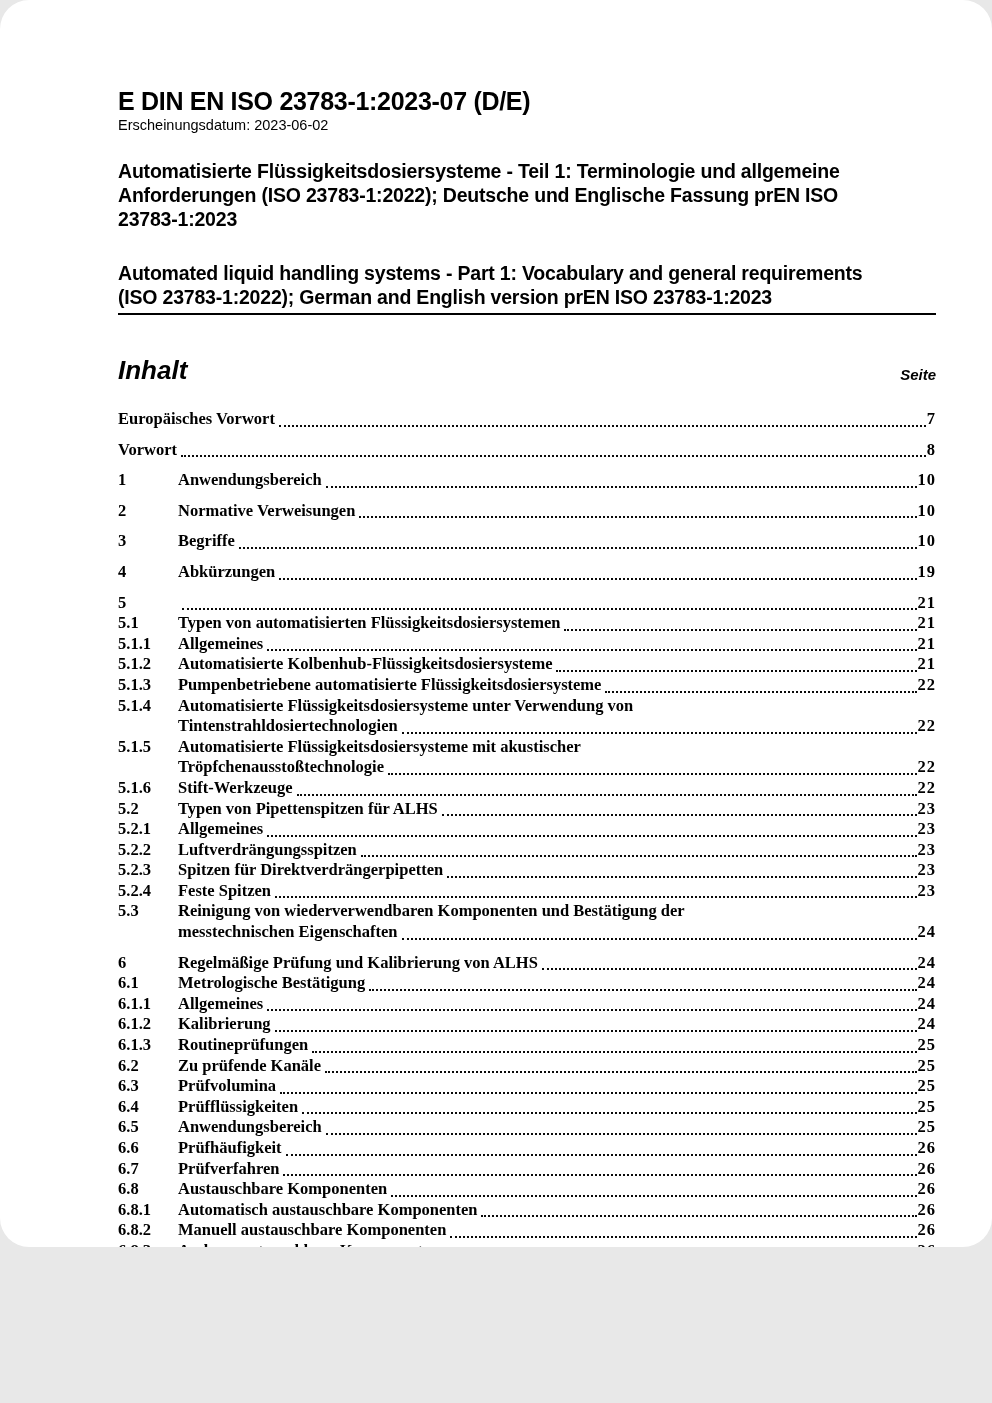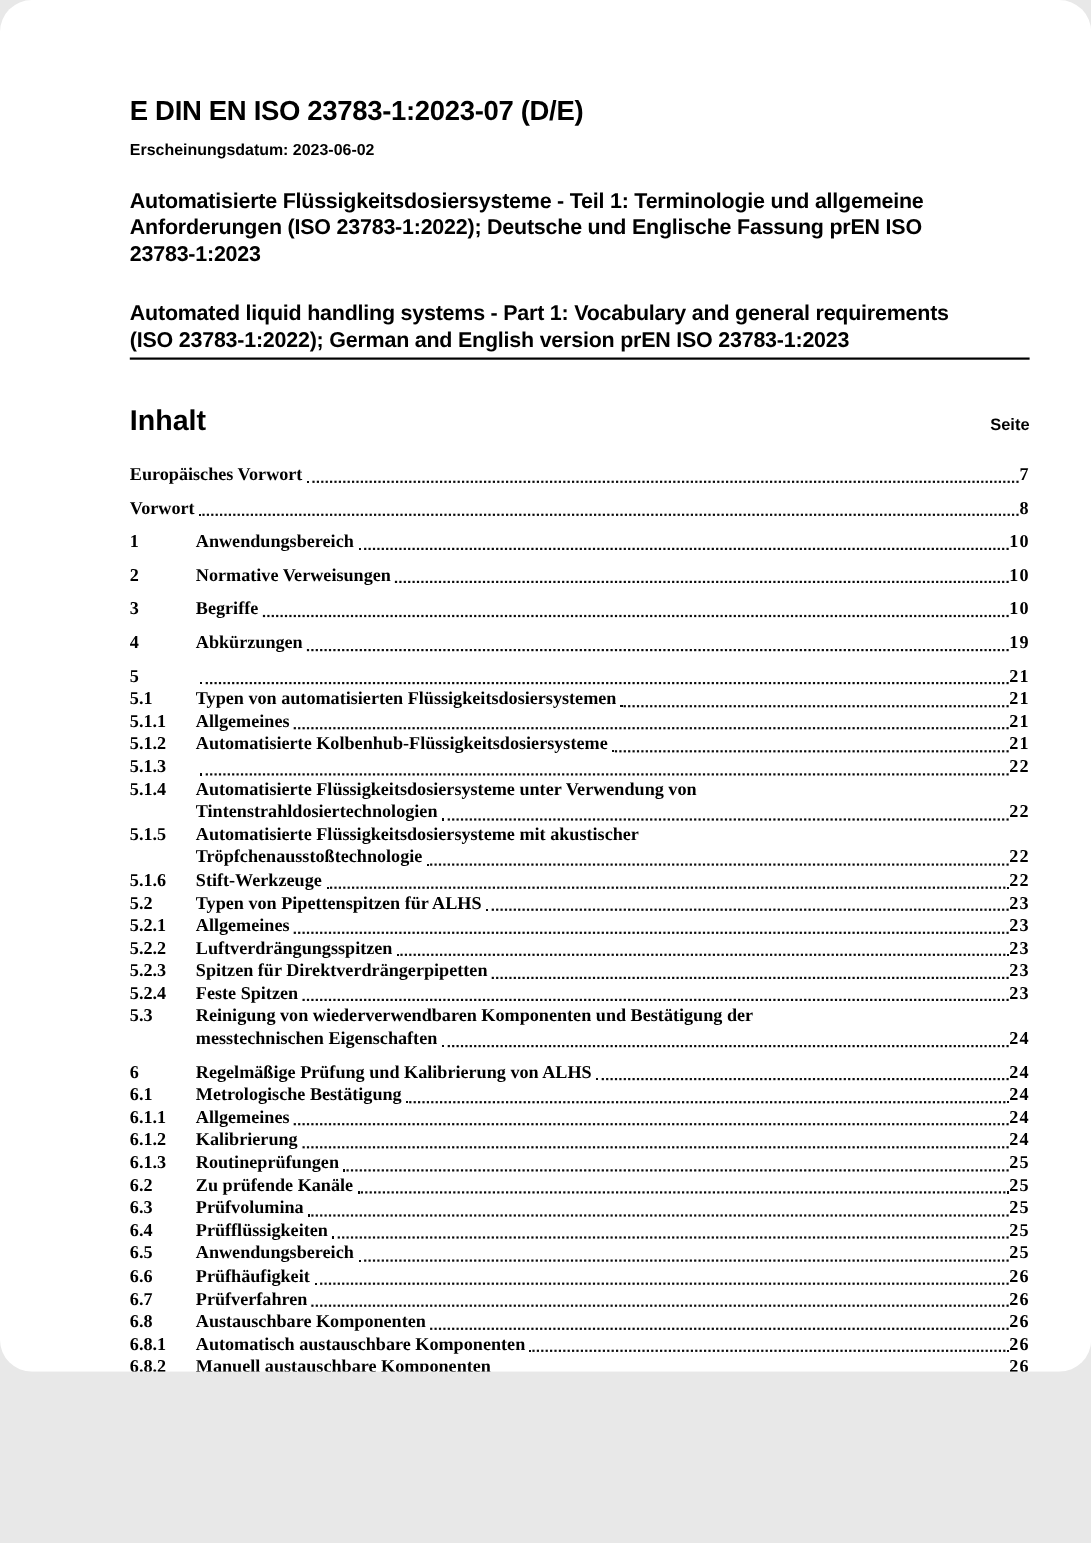--- a/index.html
+++ b/index.html
@@ -22,24 +22,23 @@
     width: 818px;
   }
   .doc-number {
     margin-top: 86px;
     font-size: 25px;
     font-weight: bold;
     letter-spacing: -0.3px;
     line-height: 30px;
   }
   .pub-date {
-    margin-top: 12px;
+    margin-top: 0;
     font-size: 14.5px;
     line-height: 18px;
-    font-weight: bold;
   }
   .doc-title {
     font-size: 19.5px;
     font-weight: bold;
     line-height: 24px;
     letter-spacing: -0.2px;
     white-space: pre-line;
   }
   .doc-title.de { margin-top: 25px; }
   .doc-title.en { margin-top: 30px; }
@@ -47,20 +46,21 @@
     margin-top: 4px;
     border: 0;
     border-top: 2.4px solid #000000;
     height: 0;
   }
   .toc-header {
     margin-top: 40px;
     display: flex;
     justify-content: space-between;
     align-items: flex-end;
+    font-style: italic;
   }
   .toc-heading {
     font-size: 26px;
     font-weight: bold;
     line-height: 30px;
   }
   .toc-page-label {
     font-size: 15px;
     font-weight: bold;
     line-height: 20px;
@@ -219,20 +219,21 @@
               <span class="toc-title-text">Automatisierte Kolbenhub-Flüssigkeitsdosiersysteme</span>
               <span class="leader"></span>
               <span class="toc-page-num">21</span>
             </div>
           </span>
         </div>
         <div class="toc-row">
           <span class="toc-num">5.1.3</span>
           <span class="toc-main">
             <div class="toc-line">
+              <span class="toc-title-text">Pumpenbetriebene automatisierte Flüssigkeitsdosiersysteme</span>
               <span class="leader"></span>
               <span class="toc-page-num">22</span>
             </div>
           </span>
         </div>
         <div class="toc-row">
           <span class="toc-num">5.1.4</span>
           <span class="toc-main">
             <div class="toc-line">
               <span class="toc-title-text">Automatisierte Flüssigkeitsdosiersysteme unter Verwendung von</span>

